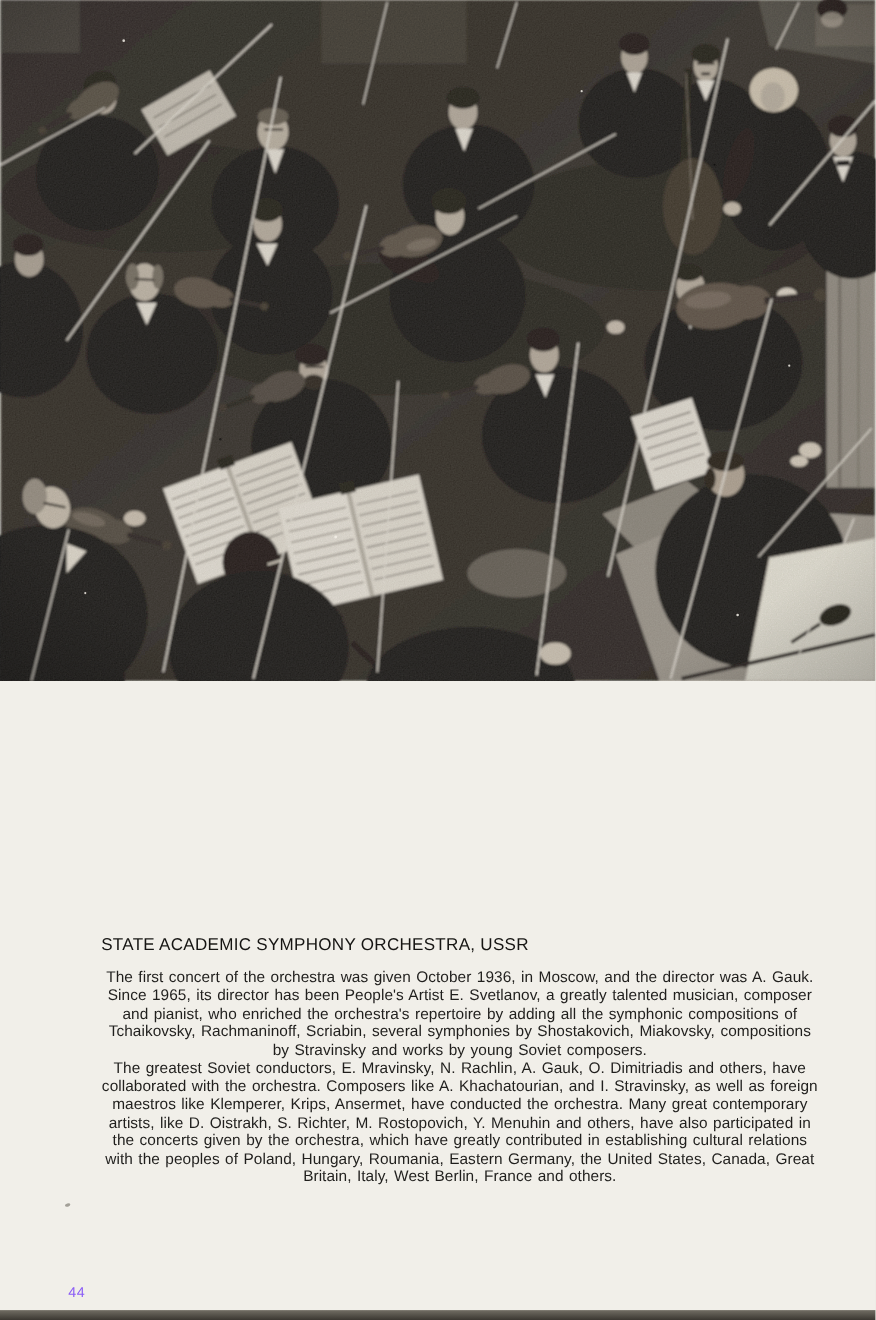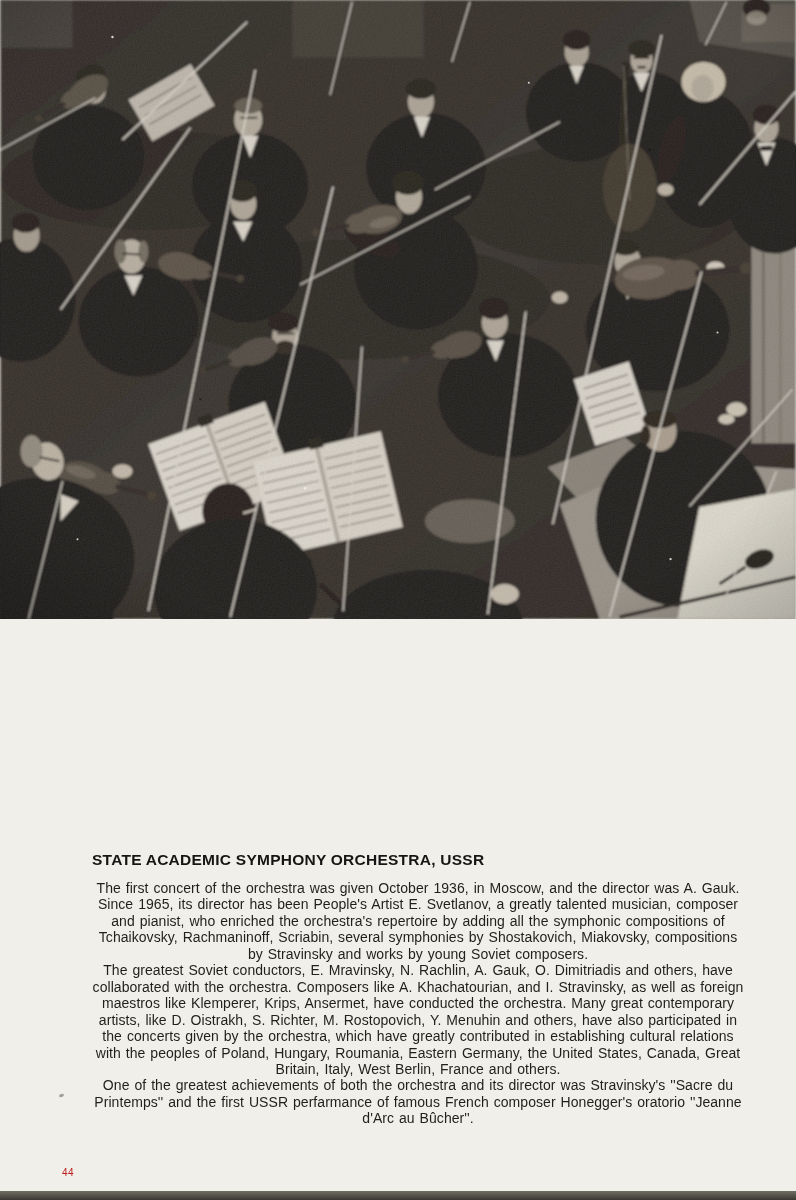--- a/index.html
+++ b/index.html
@@ -11,30 +11,30 @@
   }
   .photo {
     position: absolute; left: 0; top: 0;
     width: 796px; height: 619px; margin: 0; line-height: 0;
   }
   .content {
     position: absolute; left: 92px; top: 851px; width: 652px;
     color: #201f1d;
   }
   .content h1 {
-    font-size: 15.5px; font-weight: bold; letter-spacing: 0.25px;
+    font-size: 15.5px; font-weight: normal; letter-spacing: 0.25px;
     margin: 0 0 11px 0; color: #161513; white-space: nowrap;
   }
   .content p {
     font-size: 14px; line-height: 16.45px; margin: 0;
     word-spacing: 1px; letter-spacing: 0.05px; text-align: center;
   }
   .pageno {
     position: absolute; left: 62px; top: 1167px;
-    font-size: 10px; color: #b91c1c; letter-spacing: 0.5px;
+    font-size: 13px; color: #8b5cf6; letter-spacing: 0.5px;
   }
   .scan-bar {
     position: absolute; left: 0; bottom: 0; width: 796px; height: 9px;
     background: linear-gradient(#716d63, #3a3731);
   }
   .speck {
     position: absolute; left: 59px; top: 1094px;
     width: 5px; height: 3px; background: #a3a098;
     border-radius: 50%; transform: rotate(-15deg);
   }
@@ -369,18 +369,17 @@
       <circle cx="200" cy="400" r="1.1" fill="#000000" opacity="0.6"></circle>
       <circle cx="650" cy="150" r="1" fill="#000000" opacity="0.6"></circle>
     </g>
   </svg>
 </figure>
 
 <main class="content">
   <h1>STATE ACADEMIC SYMPHONY ORCHESTRA, USSR</h1>
   <p>The first concert of the orchestra was given October 1936, in Moscow, and the director was A. Gauk. Since 1965, its director has been People's Artist E. Svetlanov, a greatly talented musician, composer and pianist, who enriched the orchestra's repertoire by adding all the symphonic compositions of Tchaikovsky, Rachmaninoff, Scriabin, several symphonies by Shostakovich, Miakovsky, compositions by Stravinsky and works by young Soviet composers.</p>
   <p>The greatest Soviet conductors, E. Mravinsky, N. Rachlin, A. Gauk, O. Dimitriadis and others, have collaborated with the orchestra. Composers like A. Khachatourian, and I. Stravinsky, as well as foreign maestros like Klemperer, Krips, Ansermet, have conducted the orchestra. Many great contemporary artists, like D. Oistrakh, S. Richter, M. Rostopovich, Y. Menuhin and others, have also participated in the concerts given by the orchestra, which have greatly contributed in establishing cultural relations with the peoples of Poland, Hungary, Roumania, Eastern Germany, the United States, Canada, Great Britain, Italy, West Berlin, France and others.</p>
-  <p>One of the greatest achievements of both the orchestra and its director was Stravinsky's ''Sacre du Printemps'' and the first USSR perfarmance of famous French composer Honegger's oratorio ''Jeanne d'Arc au Bûcher''.</p>
 </main>
 
 <div class="pageno">44</div>
 <div class="speck"></div>
 <div class="scan-bar"></div>
 
 </body></html>

